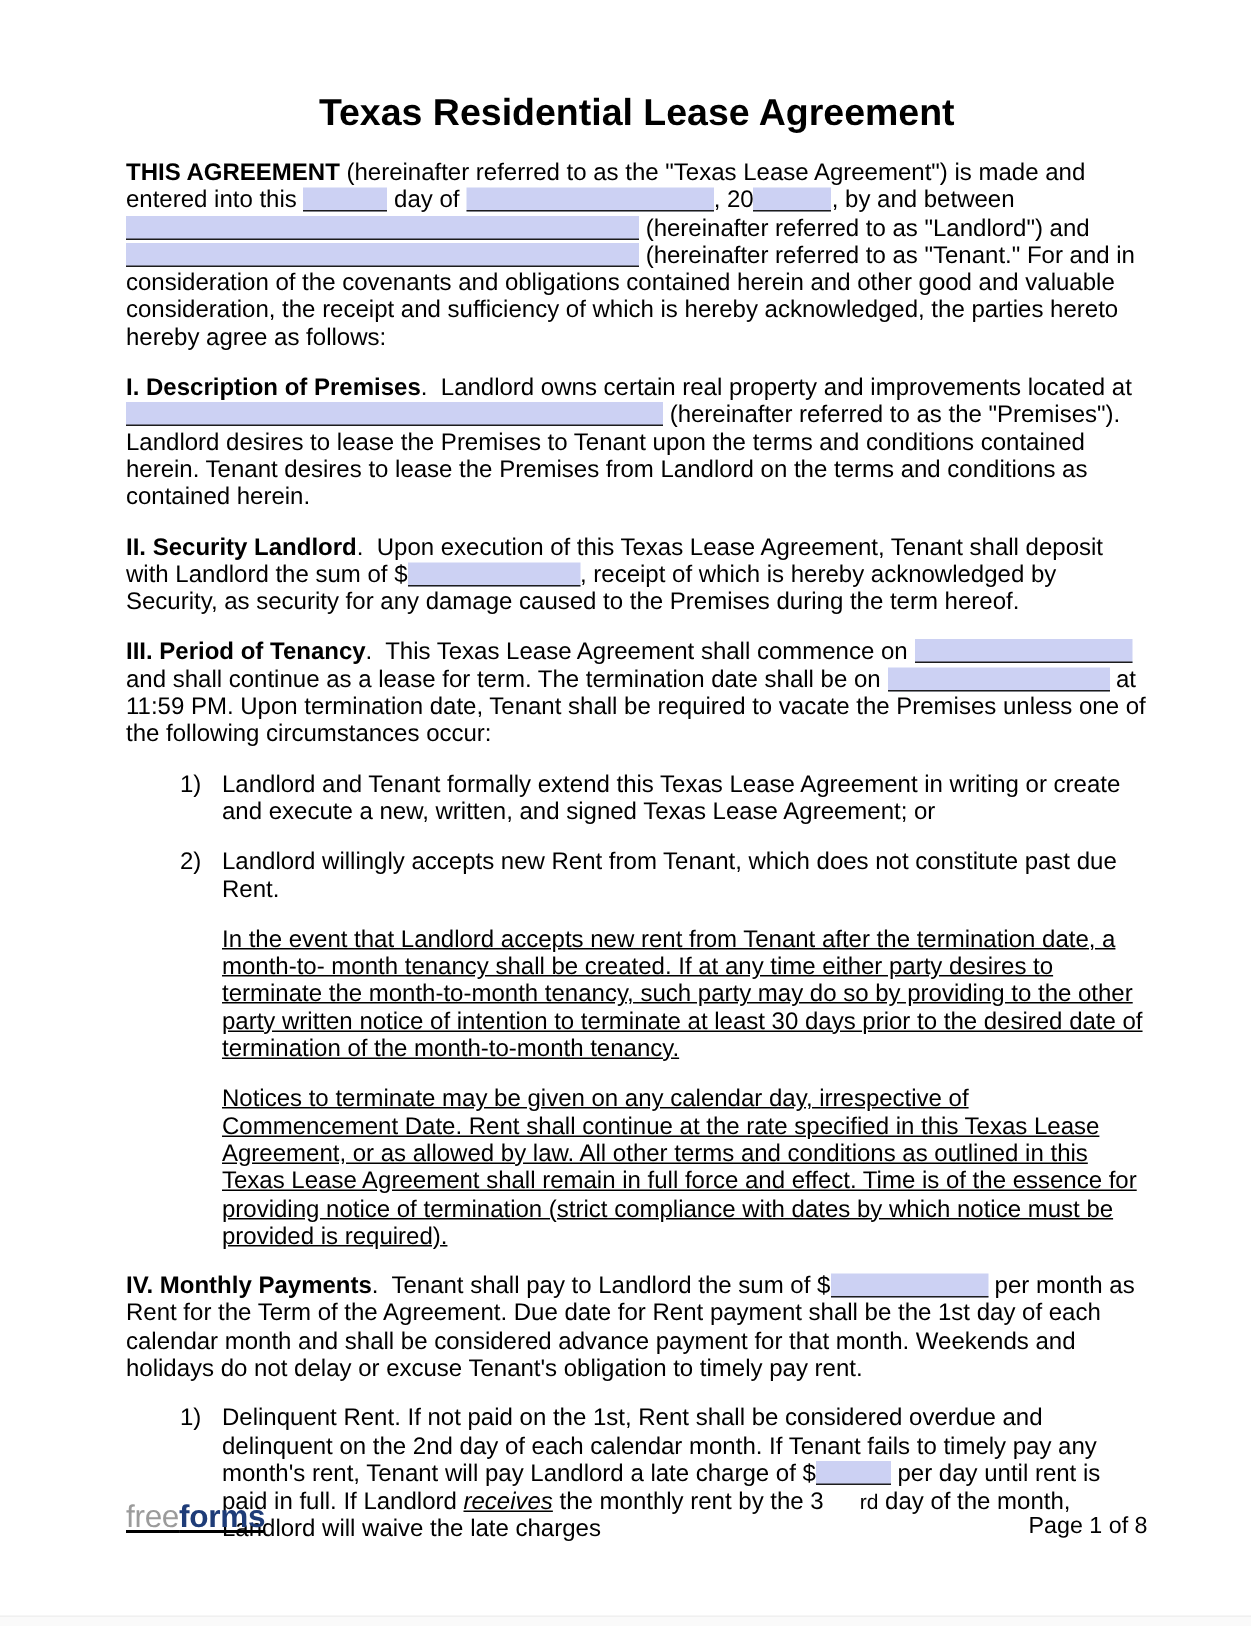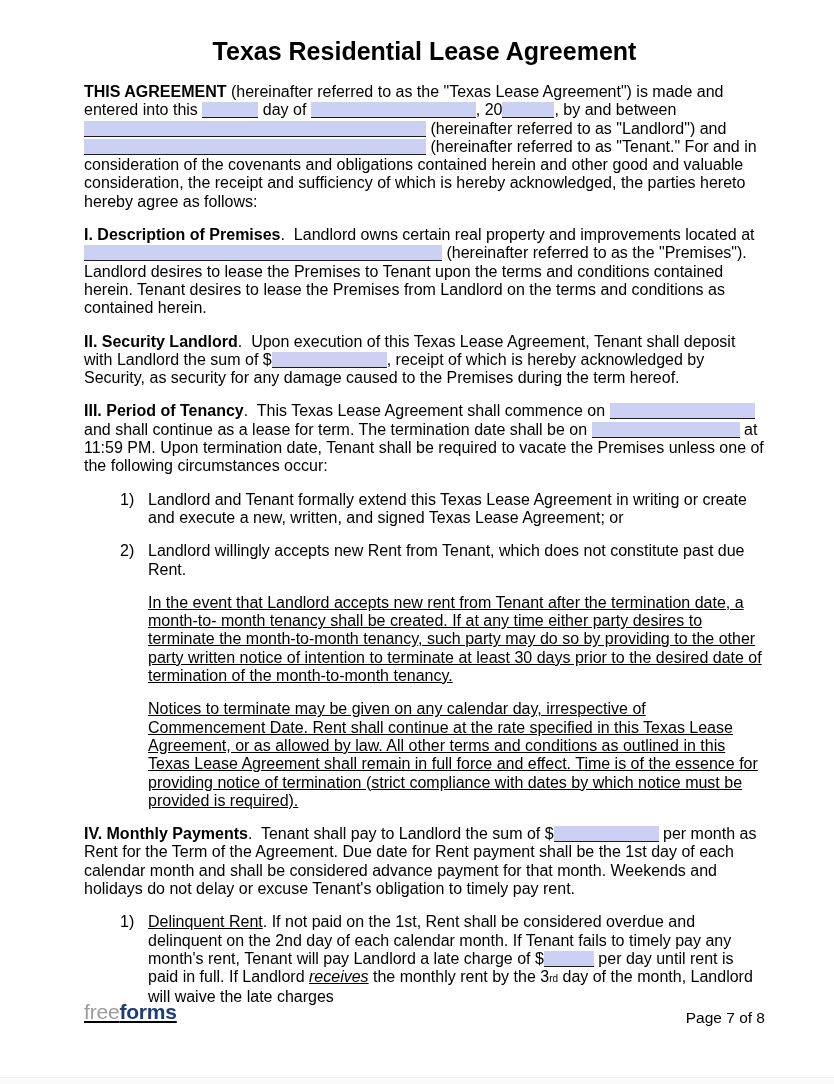--- a/index.html
+++ b/index.html
@@ -8,35 +8,35 @@
     width:834px;height:1084px;
     background:#fff;
     font-family:"Liberation Sans","DejaVu Sans",sans-serif;
     font-size:16px;line-height:18.3px;color:#000;
     overflow:hidden;
   }
   .page::after{
     content:"";position:absolute;left:0;right:0;bottom:0;height:6px;
     background:#fafafa;border-top:1px solid #f0f0f0;
   }
-  .content{padding:36px 69px 0 84px;}
+  .content{padding:60px 69px 0 84px;}
   .title{
     font-size:25px;line-height:30px;font-weight:bold;
     text-align:center;margin:0 0 17px 0;letter-spacing:0;
   }
   .para{margin:0 0 15px 0;}
   .para.indent{margin-left:64px;text-decoration:underline;}
   .li{display:flex;margin:0 0 15px 0;padding-left:36px;}
   .li-num{width:28px;flex:none;}
   .li-body{flex:1;min-width:0;}
   .t{font-weight:normal;}
   .b{font-weight:bold;text-align:right;}
-  .u{text-decoration:underline;}
+  .u{}
   .iu{font-style:italic;text-decoration:underline;text-align:center;}
-  .small{font-size:10px;}
+  .small{font-size:14px;margin-left:24px;}
   .blank{
     display:inline-block;
     height:15px;
     background:var(--field-fill,#ccd1f3);
     border-bottom:1.5px solid var(--field-underline,#1c1c1c);
     vertical-align:-3px;
   }
   .footer{
     position:absolute;left:84px;right:69px;top:1000px;
     display:flex;justify-content:space-between;align-items:flex-start;
@@ -69,15 +69,15 @@
         <p class="para indent"><span class="t">Notices to terminate may be given on any calendar day, irrespective of Commencement Date. Rent shall continue at the rate specified in this Texas Lease Agreement, or as allowed by law. All other terms and conditions as outlined in this Texas Lease Agreement shall remain in full force and effect. Time is of the essence for providing notice of termination (strict compliance with dates by which notice must be provided is required).</span></p>
         <p class="para"><span class="b">IV. Monthly Payments</span><span class="t">.&nbsp; Tenant shall pay to Landlord the sum of $</span><span class="blank" style="width: 105px;"></span><span class="t"> per month as Rent for the Term of the Agreement. Due date for Rent payment shall be the 1st day of each calendar month and shall be considered advance payment for that month. Weekends and holidays do not delay or excuse Tenant's obligation to timely pay rent.</span></p>
         <div class="li">
           <span class="li-num">1)</span>
           <span class="li-body"><span class="u">Delinquent Rent</span><span class="t">. If not paid on the 1st, Rent shall be considered overdue and delinquent on the 2nd day of each calendar month. If Tenant fails to timely pay any month's rent, Tenant will pay Landlord a late charge of $</span><span class="blank" style="width: 50px;"></span><span class="t"> per day until rent is paid in full. If Landlord </span><span class="iu">receives</span><span class="t"> the monthly rent by the 3</span><span class="small">rd</span><span class="t"> day of the month, Landlord will waive the late charges</span></span>
         </div>
       </div>
   </div>
   <div class="footer">
     <div class="logo"><span class="logo-free">free</span><span class="logo-forms">forms</span></div>
-    <div class="page-num">Page 7 of 8</div>
+    <div class="page-num">Page 1 of 8</div>
   </div>
 </div>
 
 </body></html>

